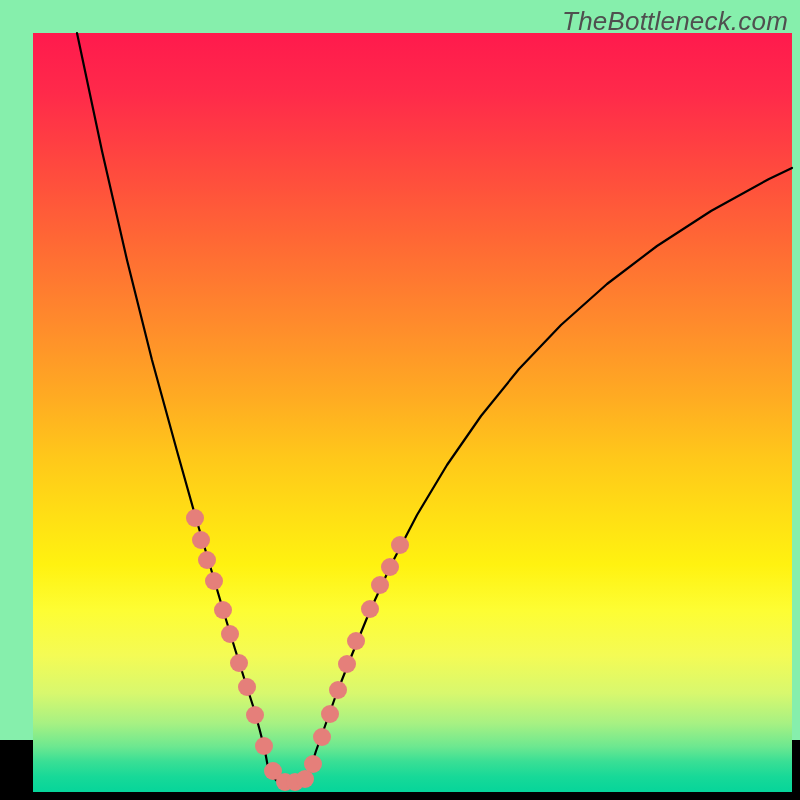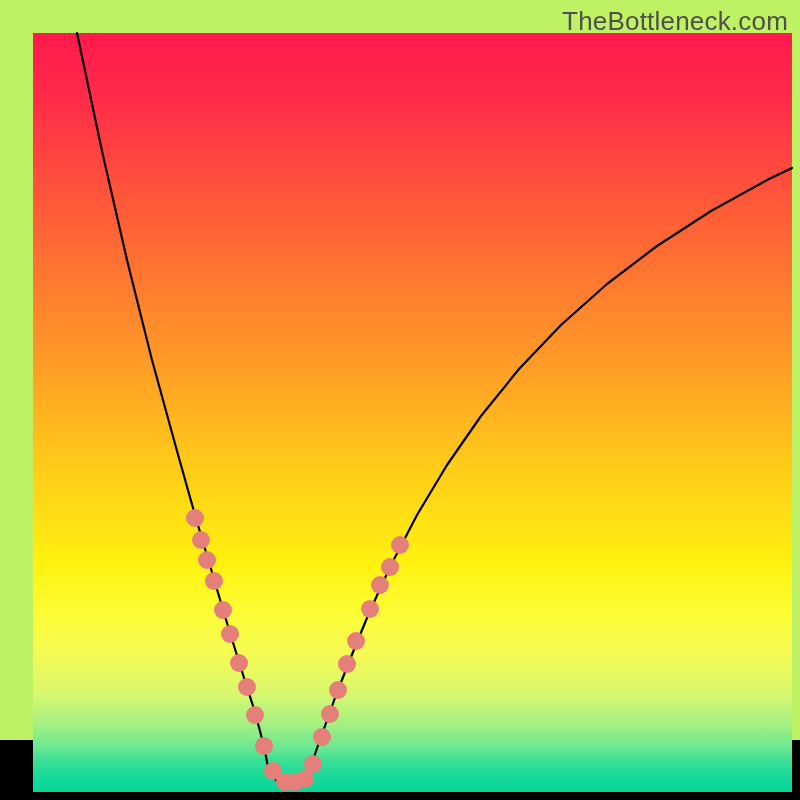--- a/index.html
+++ b/index.html
@@ -10,21 +10,22 @@
     overflow: hidden;
     background: #000;
     font-family: Arial, Helvetica, sans-serif;
   }
   .frame {
     position: absolute;
     left: 0;
     top: 0;
     width: 800px;
     height: 740px;
-    background: #bef264;
+    background: #86efac;
+    font-style: italic;
   }
   .plot-area {
     position: absolute;
     left: 33px;
     top: 33px;
     width: 759px;
     height: 759px;
     
     background: linear-gradient(to bottom,
       #ff1a4d 0%,

